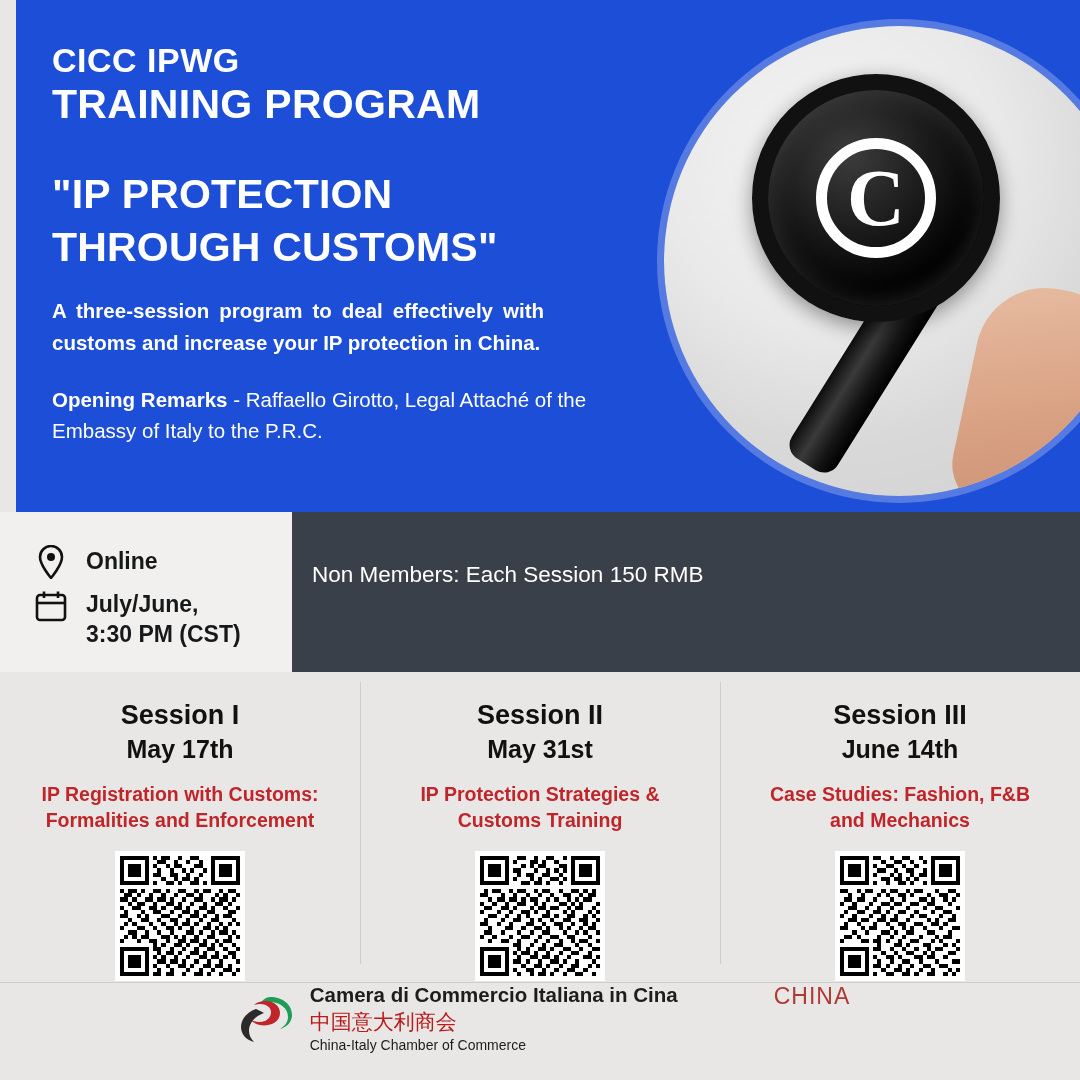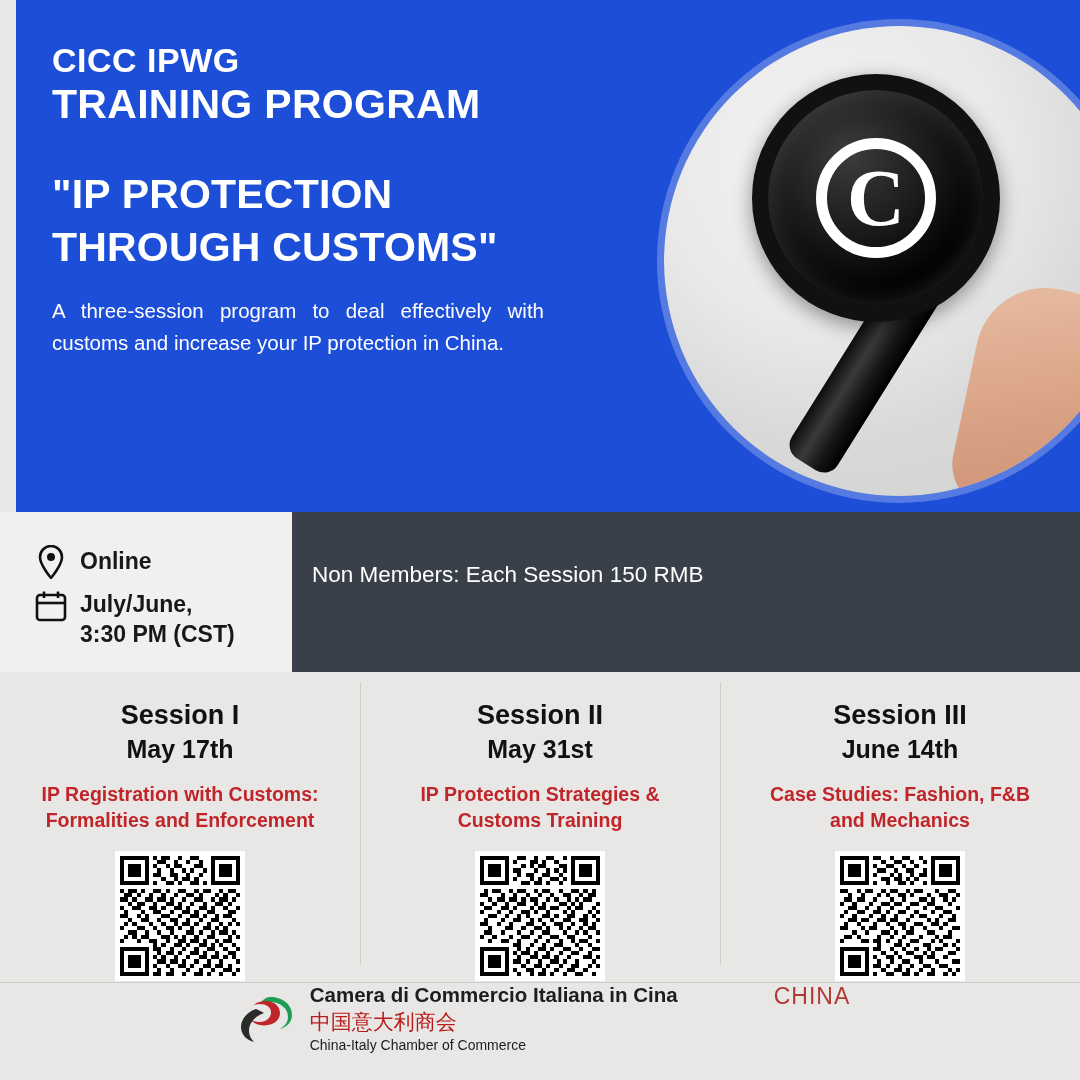--- a/index.html
+++ b/index.html
@@ -38,21 +38,21 @@
     font-weight: bold;
     line-height: 1.28;
     letter-spacing: 0.2px;
   }
   .blurb {
     margin-top: 22px;
     font-size: 20.5px;
     line-height: 1.55;
     text-align: justify;
     width: 492px;
-    font-weight: 400;
+    font-weight: 700;
   }
   .remarks {
     margin-top: 26px;
     font-size: 20.5px;
     line-height: 1.5;
     width: 586px;
   }
   .remarks b { font-weight: bold; }
 
   
@@ -119,21 +119,21 @@
   }
   .infobar .right {
     position: absolute; left: 292px; top: 0;
     width: 788px; height: 160px;
     background: #3a4049;
   }
   .ib-row {
     position: absolute;
     display: flex;
     align-items: center;
-    gap: 12px;
+    gap: 18px;
     color: #17181a;
     justify-content: space-between;
   }
   .ib-row.loc { left: 34px; top: 33px; }
   .ib-row.date { left: 34px; top: 78px; align-items: flex-start;}
   .ib-label { font-size: 23px; font-weight: bold; line-height: 1.3; }
   .ib-icon { width: 34px; display: flex; justify-content: center; }
   .price {
     position: absolute;
     left: 20px; top: 44px;
@@ -211,20 +211,23 @@
   <div class="hero-text">
     <div class="kicker">
       <span>CICC IPWG</span>
       <span class="l2">TRAINING PROGRAM</span>
     </div>
     <div class="title">
       <div>"IP PROTECTION</div>
       <div>THROUGH CUSTOMS"</div>
     </div>
     <div class="blurb">A three-session program to deal effectively with customs and  increase your IP protection in China.</div>
+    <div class="remarks">
+      <b>Opening Remarks</b><span> - Raffaello Girotto, Legal Attaché of the Embassy of Italy to the P.R.C.</span>
+    </div>
   </div>
 
   <div class="photo-wrap">
     <div class="finger"></div>
     <div class="lens-handle"></div>
     <div class="lens">
       <div class="c-mark">C</div>
     </div>
   </div>
 </div>

